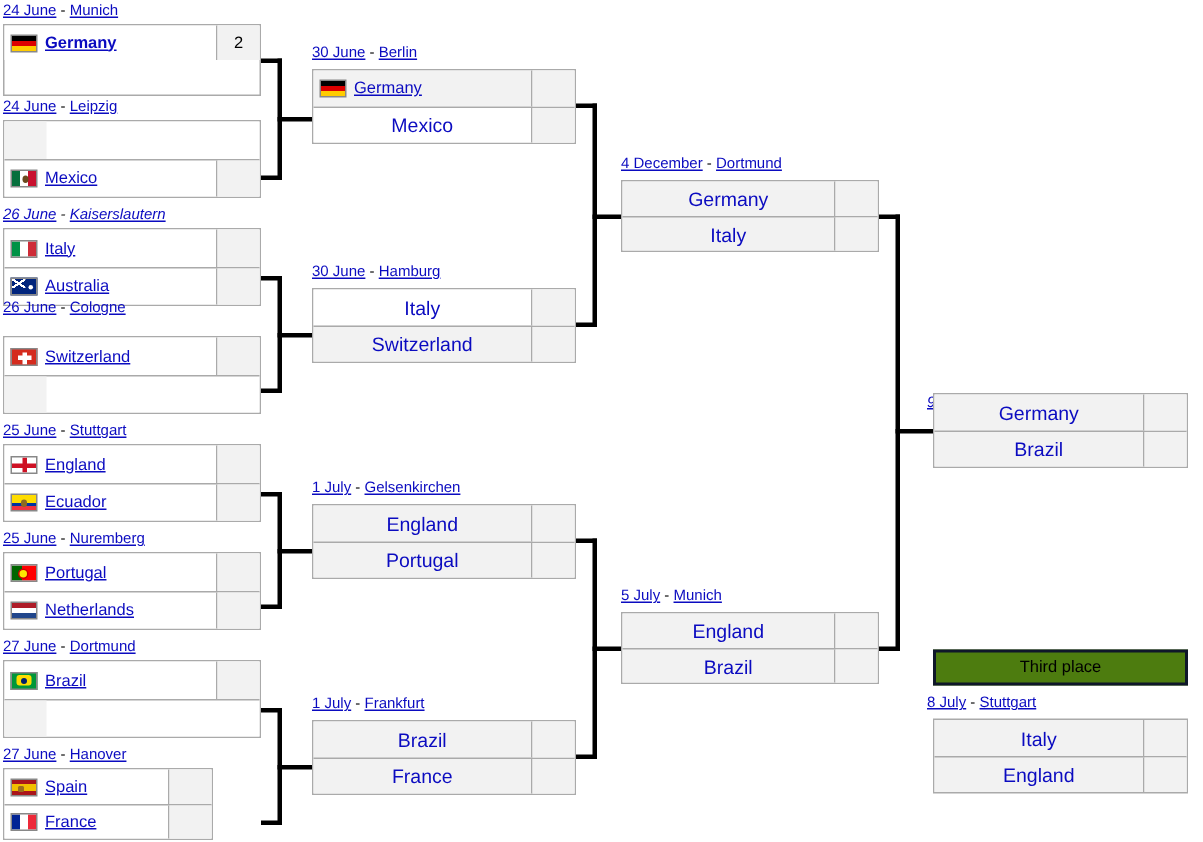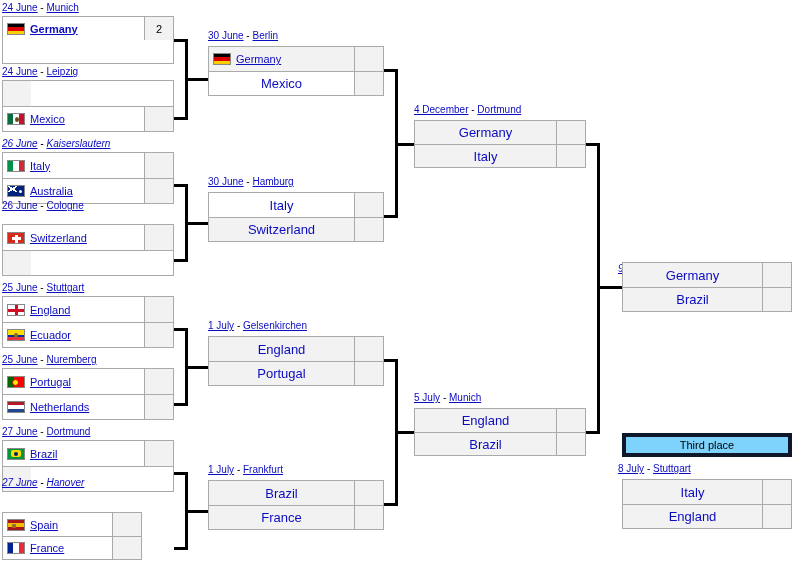--- a/index.html
+++ b/index.html
@@ -139,22 +139,22 @@
 
   
   .conn {
     position: absolute;
     background: #000000;
   }
 
   
   .tpbox {
     position: absolute;
-    border: 4px solid #0f172a;
-    background: #7dd3fc;
+    border: 2px solid #0f172a;
+    background: #4d7c0f;
     box-sizing: border-box;
     display: flex;
     align-items: center;
     justify-content: center;
     font-size: 11px;
     color: #000000;
   }
 </style>
 </head>
 <body>
@@ -273,21 +273,21 @@
       <span class="flag f-br"></span>
       <span class="tname">Brazil</span>
     </div>
     <div class="score"></div>
   </div>
   <div class="row bg-white">
     <div class="score"></div>
   </div>
 </div>
 
-<div class="mhead" style="left:2px; top:477px;font-style:italic;">
+<div class="mhead" style="left:2px; top:498px;">
   <span class="lnk">27 June</span><span class="sep"> - </span><span class="lnk">Hanover</span>
 </div>
 <div class="match" style="left:2px; top:512px; width:140px; height:48px;">
   <div class="row bg-white">
     <div class="team">
       <span class="flag f-es"></span>
       <span class="tname">Spain</span>
     </div>
     <div class="score"></div>
   </div>

